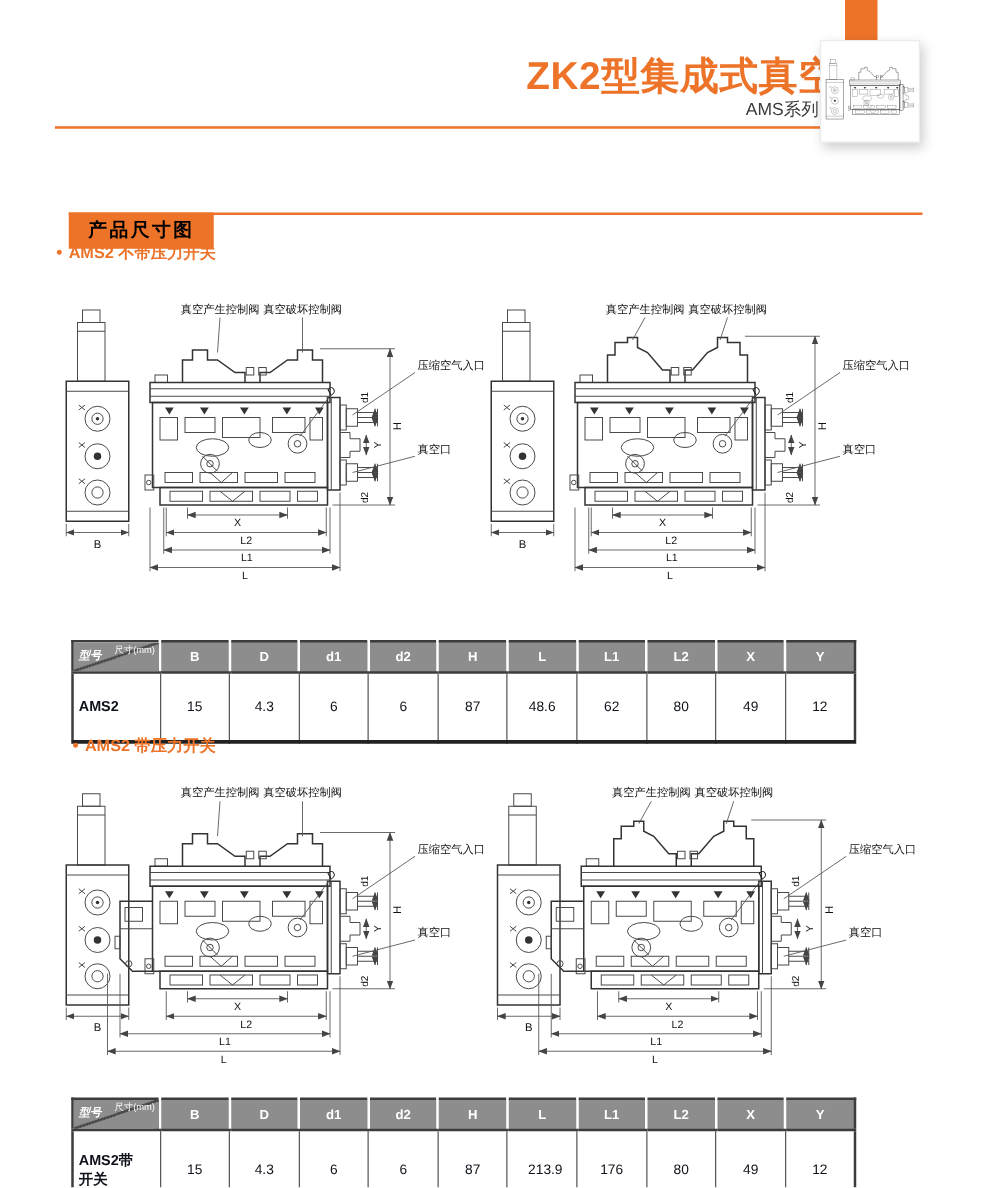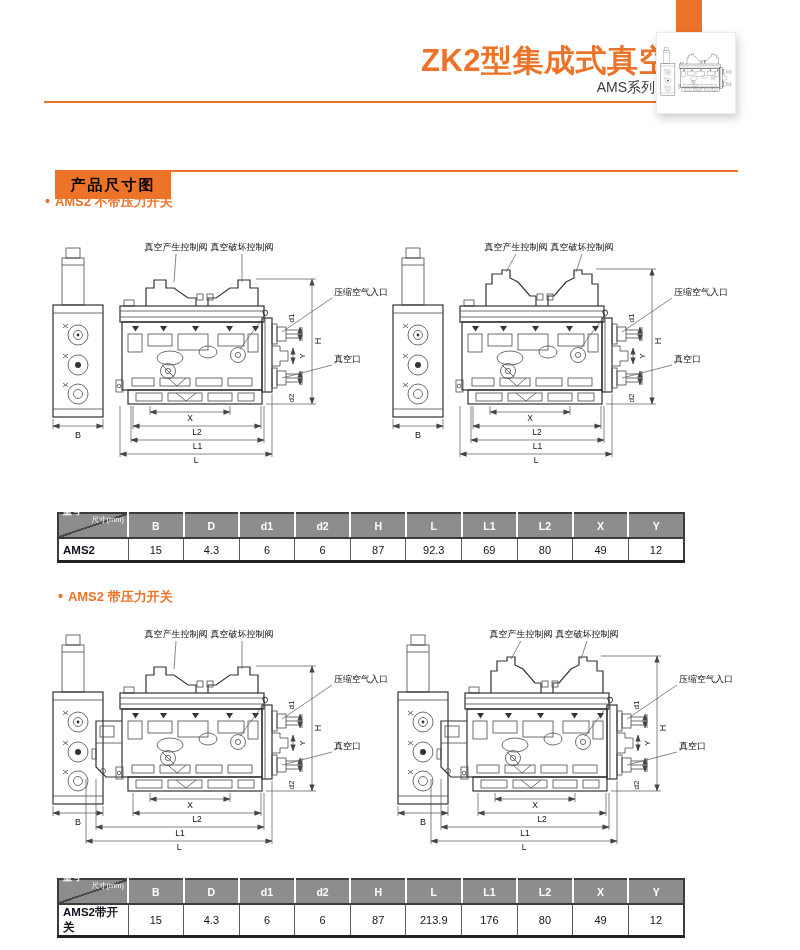--- a/index.html
+++ b/index.html
@@ -36,27 +36,27 @@
   svg text{font-family:"Liberation Sans",sans-serif;fill:#111;}
 
   
   .tblwrap{position:absolute;}
   table.spec{border-collapse:collapse;width:626px;table-layout:fixed;background:#fff;
              border:2px solid #3c3c3c;border-bottom:3px solid #222;}
   table.spec thead th{background:var(--th-bg,#8D8D8D);color:#fff;font-size:10.5px;font-weight:bold;
              height:23px;border-left:2px solid #fff;border-right:2px solid #fff;border-bottom:2px solid #3c3c3c;padding:0;}
   table.spec thead th:first-child{border-left:none;}
   table.spec thead th:last-child{border-right:none;}
-  table.spec td{border:1px solid #5a5a5a;height:21px;font-size:11px;color:#10131c;text-align:center;padding:0;}
+  table.spec td{border:1px solid #5a5a5a;height:21px;font-size:11px;color:#10131c;text-align:center;padding:16px;}
   table.spec td.model{font-weight:bold;text-align:left;padding-left:4px;font-size:11.5px;}
   th.corner{position:relative;background:
       linear-gradient(to bottom right,rgba(0,0,0,0) calc(50% - 1px),#4a4a4a calc(50% - 1px),
       #4a4a4a calc(50% + 1px),rgba(0,0,0,0) calc(50% + 1px)),var(--th-bg,#8D8D8D) !important;}
   th.corner .c-top{position:absolute;top:1px;right:3px;font-size:7.5px;font-weight:normal;}
-  th.corner .c-bot{position:absolute;bottom:19px;left:4px;font-size:9px;}
+  th.corner .c-bot{position:absolute;bottom:6px;left:4px;font-size:9px;font-style:italic;}
 </style>
 </head>
 <body>
 
 <svg width="0" height="0" style="position:absolute" aria-hidden="true">
   <defs>
     <marker id="arr" viewBox="0 0 8 6" refX="7.5" refY="3" markerWidth="7" markerHeight="6" markerUnits="userSpaceOnUse" orient="auto-start-reverse">
       <path d="M0,0 L8,3 L0,6 z" fill="#444"></path>
     </marker>
   </defs>
@@ -439,22 +439,22 @@
           </tr>
         </thead>
         <tbody>
           <tr>
             <td class="model">AMS2</td>
             <td>15</td>
             <td>4.3</td>
             <td>6</td>
             <td>6</td>
             <td>87</td>
-            <td>92.3</td>
-            <td>69</td>
+            <td>48.6</td>
+            <td>62</td>
             <td>80</td>
             <td>49</td>
             <td>12</td>
           </tr>
         </tbody>
       </table>
     </div>
 
   <div class="sec-h" style="left:58px;top:588px">
     <span class="dot">•</span><span>AMS2 带压力开关</span>

